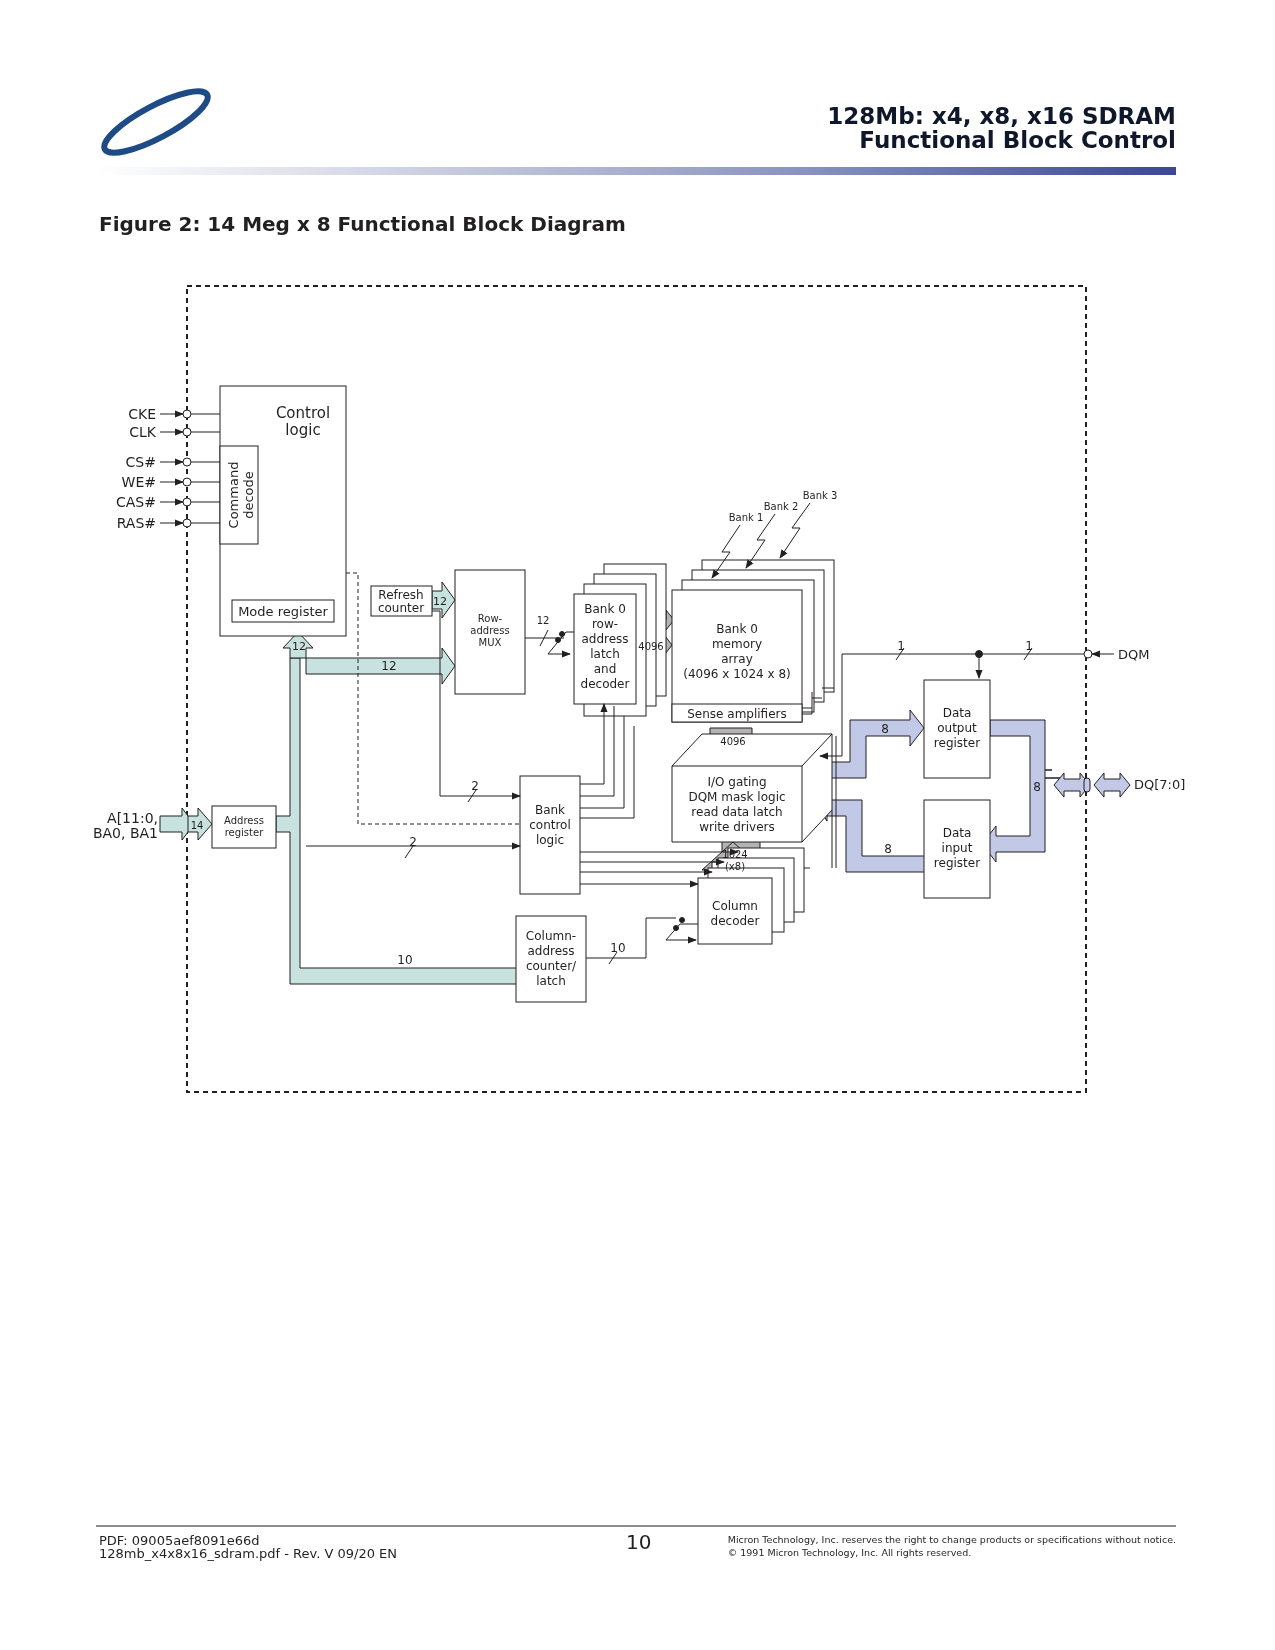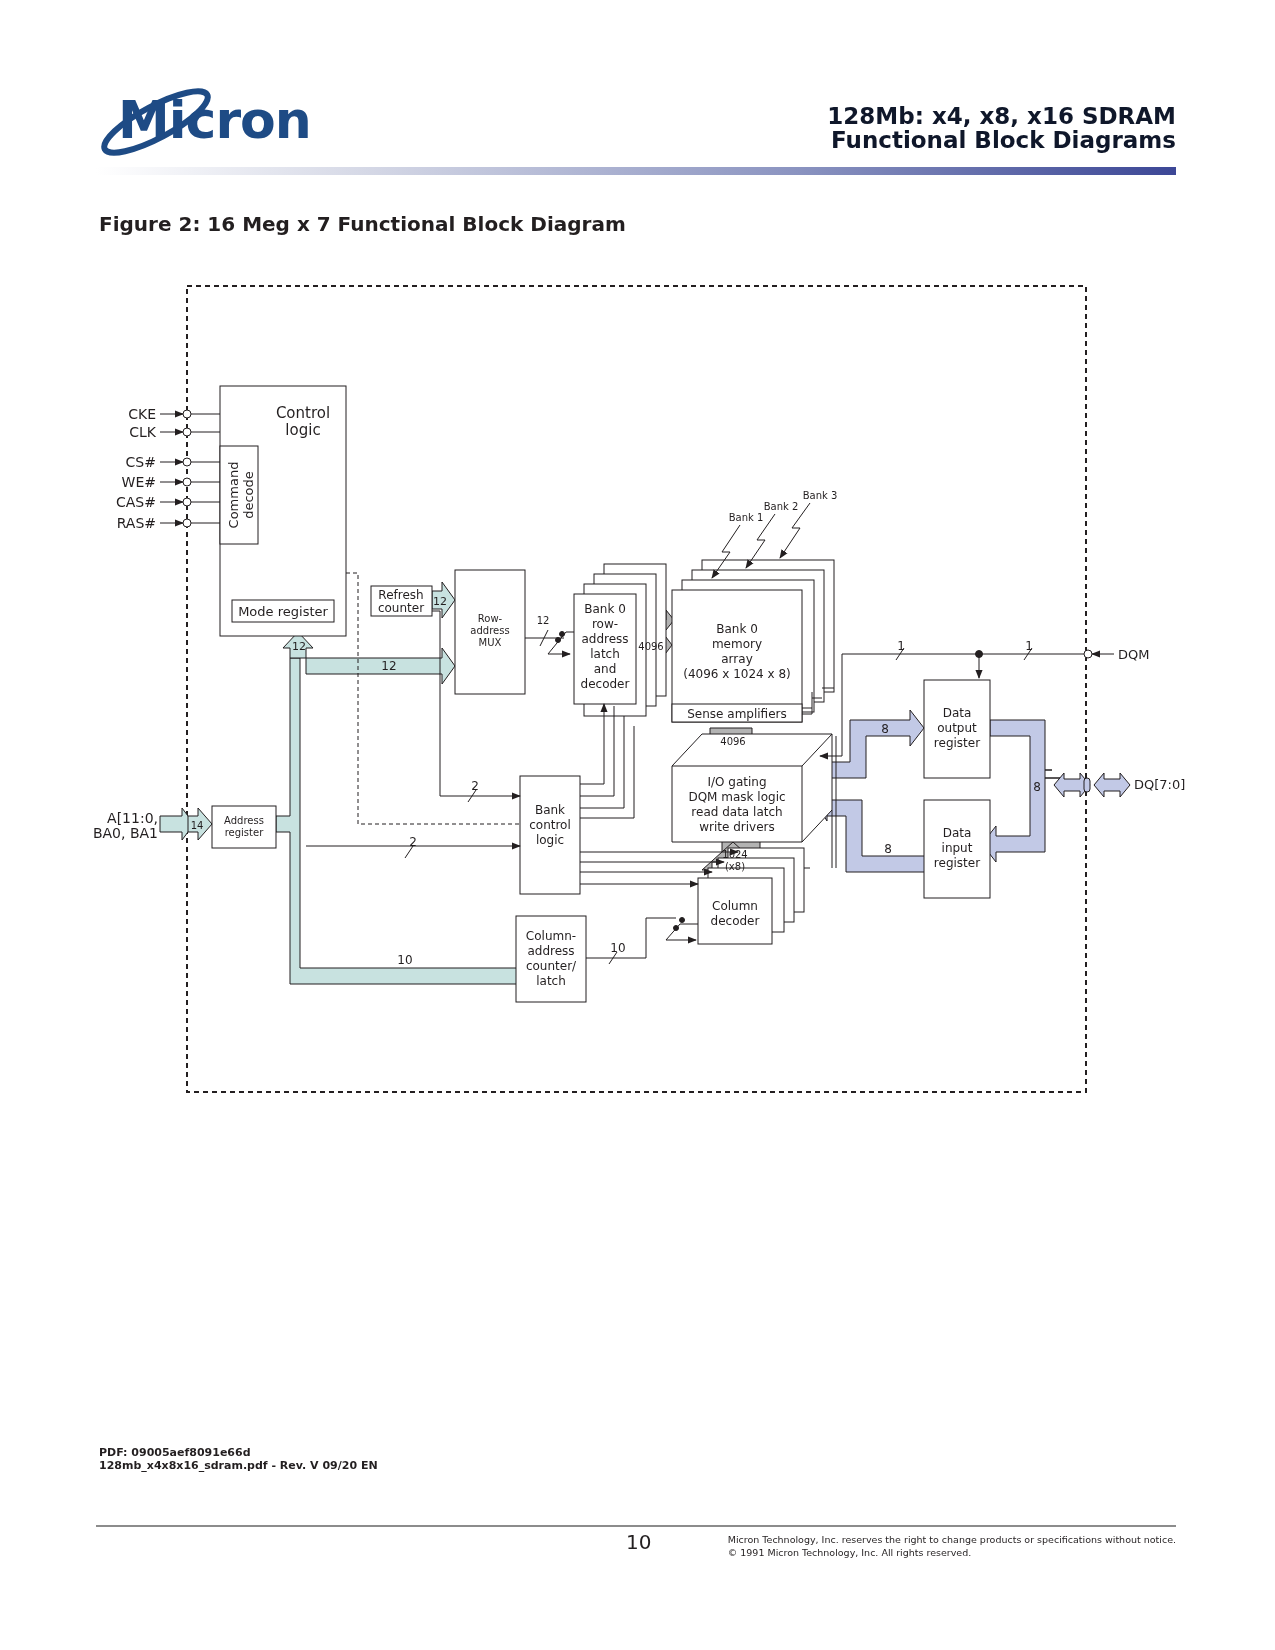--- a/index.html
+++ b/index.html
@@ -11,39 +11,38 @@
   .logo-swoosh { position: absolute; left: 0; top: 0; }
   .hdr-title { position: absolute; right: 99px; top: 104px; text-align: right;
                font-family: "DejaVu Sans", sans-serif; font-weight: bold; font-size: 23px;
                line-height: 24px; color: #0f172a; }
   .hdr-bar { position: absolute; left: 96px; top: 167px; width: 1080px; height: 8px;
              background: linear-gradient(to right, #ffffff 0%, #d5d8e6 25%, #8a93c0 65%, #3c4796 100%); }
   .fig-title { position: absolute; left: 99px; top: 212px; font-weight: bold; font-size: 20px; }
   svg.diagram { position: absolute; left: 0; top: 0; }
   svg text { font-family: "DejaVu Sans", sans-serif; fill: #231f20; }
   .footer-rule { position: absolute; left: 96px; top: 1525px; width: 1080px; height: 2px; background: #8c8c8c; }
-  .foot-left { position: absolute; left: 99px; top: 1446px; font-size: 11px; line-height: 13px; font-weight: bold; }
+  .foot-left { position: absolute; left: 99px; top: 1534px; font-size: 13px; line-height: 13px; }
   .foot-center { position: absolute; left: 626px; top: 1530px; font-size: 20px; }
   .foot-right { position: absolute; right: 99px; top: 1533px; font-size: 9.5px; line-height: 13px; }
 </style>
 </head>
 <body>
 
 <div class="logo">
   <svg class="logo-swoosh" width="250" height="72">
     <ellipse cx="60" cy="38" rx="58" ry="16" transform="rotate(-28 60 38)" fill="none" stroke="#1e4b85" stroke-width="6"></ellipse>
   </svg>
-  <span class="logo-text">Micron</span>
 </div>
 <div class="hdr-title">
   <div>128Mb: x4, x8, x16 SDRAM</div>
-  <div>Functional Block Diagrams</div>
+  <div>Functional Block Control</div>
 </div>
 <div class="hdr-bar"></div>
-<div class="fig-title">Figure 2: 16 Meg x 7 Functional Block Diagram</div>
+<div class="fig-title">Figure 2: 14 Meg x 8 Functional Block Diagram</div>
 
 <svg class="diagram" width="1275" height="1650">
   <defs>
     <marker id="arr" viewBox="0 0 10 10" refX="9" refY="5" markerWidth="9" markerHeight="9" orient="auto">
       <path d="M0,1 L10,5 L0,9 z" fill="#231f20"></path>
     </marker>
   </defs>
 
   <rect x="187" y="286" width="899" height="806" fill="none" stroke="#231f20" stroke-width="2" stroke-dasharray="5,4"></rect>
 

